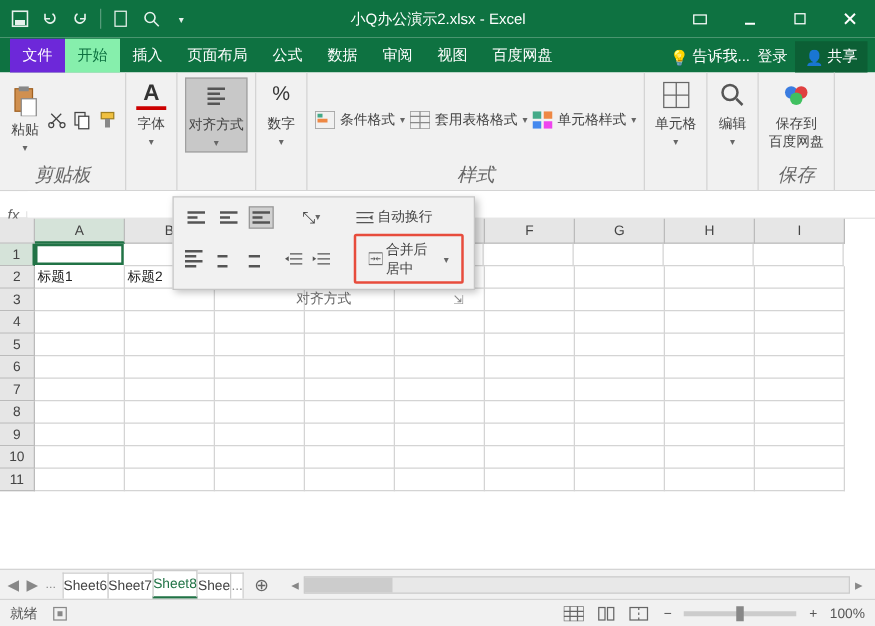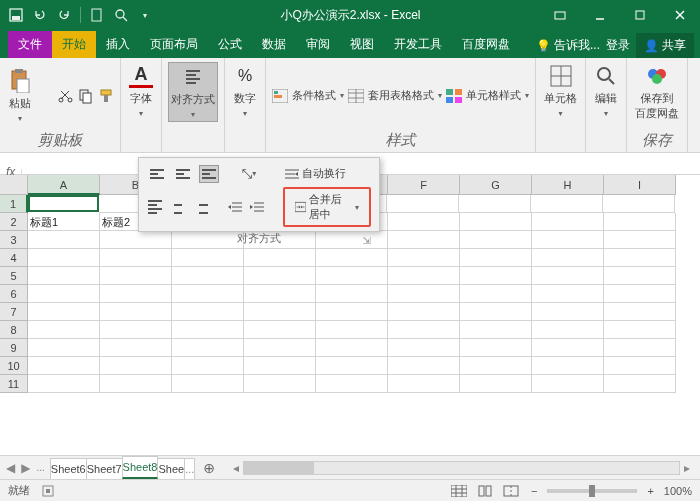--- a/index.html
+++ b/index.html
@@ -9,33 +9,33 @@
 .qat { display: flex; gap: 8px; padding: 0 8px; align-items: center; }
 .qat .ic { width: 16px; height: 16px; display: flex; align-items: center; justify-content: center; opacity: 0.9; }
 .qat .sep { width: 1px; height: 16px; background: rgba(255,255,255,0.3); }
 .title { flex: 1; text-align: center; font-size: 12px; }
 .winctrl { display: flex; }
 .winctrl div { width: 40px; height: 30px; display: flex; align-items: center; justify-content: center; }
 .winctrl svg { width: 12px; height: 12px; }
 
 .tabbar { height: 28px; background: #0e7241; display: flex; align-items: flex-end; padding-left: 8px; color: #fff; font-size: 12px; }
 .tab { padding: 5px 10px; cursor: pointer; }
-.tab.active { background: #eab308; color: #0e7241; }
+.tab.active { background: #86efac; color: #0e7241; }
 .tabbar .right { margin-left: auto; display: flex; align-items: center; gap: 6px; padding-right: 6px; }
 .share { background: #0c5f35; padding: 4px 8px; display: flex; align-items: center; gap: 3px; }
 
 .ribbon { height: 95px; background: #f1f1f1; border-bottom: 1px solid #d4d4d4; display: flex; }
 .rgroup { border-right: 1px solid #d4d4d4; padding: 4px 6px 2px; display: flex; flex-direction: column; align-items: center; justify-content: space-between; }
 .rgroup .glabel { font-size: 15px; color: #666; margin-top: 2px; font-style: italic; }
 .bigbtn { display: flex; flex-direction: column; align-items: center; gap: 3px; padding: 2px; font-size: 11px; color: #444; }
 .bigbtn .icbox { width: 24px; height: 24px; display: flex; align-items: center; justify-content: center; }
 .bigbtn.sel { background: #c8c8c8; border: 1px solid #a0a0a0; }
 .smallitem { display: flex; align-items: center; gap: 4px; font-size: 11px; color: #444; padding: 2px 0; }
 .rcol { display: flex; flex-direction: row; gap: 4px; }
-.rgroup-inner { display: flex; gap: 24px; flex: 1; align-items: center; }
+.rgroup-inner { display: flex; gap: 4px; flex: 1; align-items: center; }
 .carrot { font-size: 8px; color: #666; }
 
 .namebox-row { height: 22px; background: #fff; border-bottom: 1px solid #d4d4d4; display: flex; align-items: stretch; }
 .namebox { width: 78px; border-right: 1px solid #d4d4d4; display: flex; align-items: center; padding: 0 4px; font-size: 11px; position: relative; }
 .namebox::after { content: "▾"; position: absolute; right: 3px; font-size: 9px; color: #888; }
 .fxlabel { padding: 0 6px; display: flex; align-items: center; font-style: italic; color: #666; border-right: 1px solid #e0e0e0; margin-top: 16px; }
 .formula-input { flex: 1; border: none; padding: 0 4px; font-size: 11px; outline: none; }
 
 .grid-area { position: relative; height: 240px; background: #fff; }
 .colheads { display: flex; height: 20px; position: absolute; top: 0; left: 0; right: 0; }
@@ -137,29 +137,28 @@
     <div>
         <svg viewBox="0 0 12 12">
           <line x1="2" y1="2" x2="10" y2="10" stroke="#fff" stroke-width="1.5"></line>
           <line x1="10" y1="2" x2="2" y2="10" stroke="#fff" stroke-width="1.5"></line>
         </svg>
       </div>
   </div>
 </div>
 
 <div class="tabbar">
-  <div class="tab" style="background:#a21caf">文件</div>
+  <div class="tab" style="background:#6d28d9">文件</div>
   <div class="tab active">开始</div>
   <div class="tab">插入</div>
   <div class="tab">页面布局</div>
   <div class="tab">公式</div>
   <div class="tab">数据</div>
   <div class="tab">审阅</div>
   <div class="tab">视图</div>
-  <div class="tab">开发工具</div>
   <div class="tab">百度网盘</div>
   <div class="right">
     <span style="display:flex;gap:3px;align-items:center">
         <span>💡</span>
         <span>告诉我...</span>
       </span>
     <span>登录</span>
     <span class="share">
         <span>👤</span>
         <span>共享</span>

